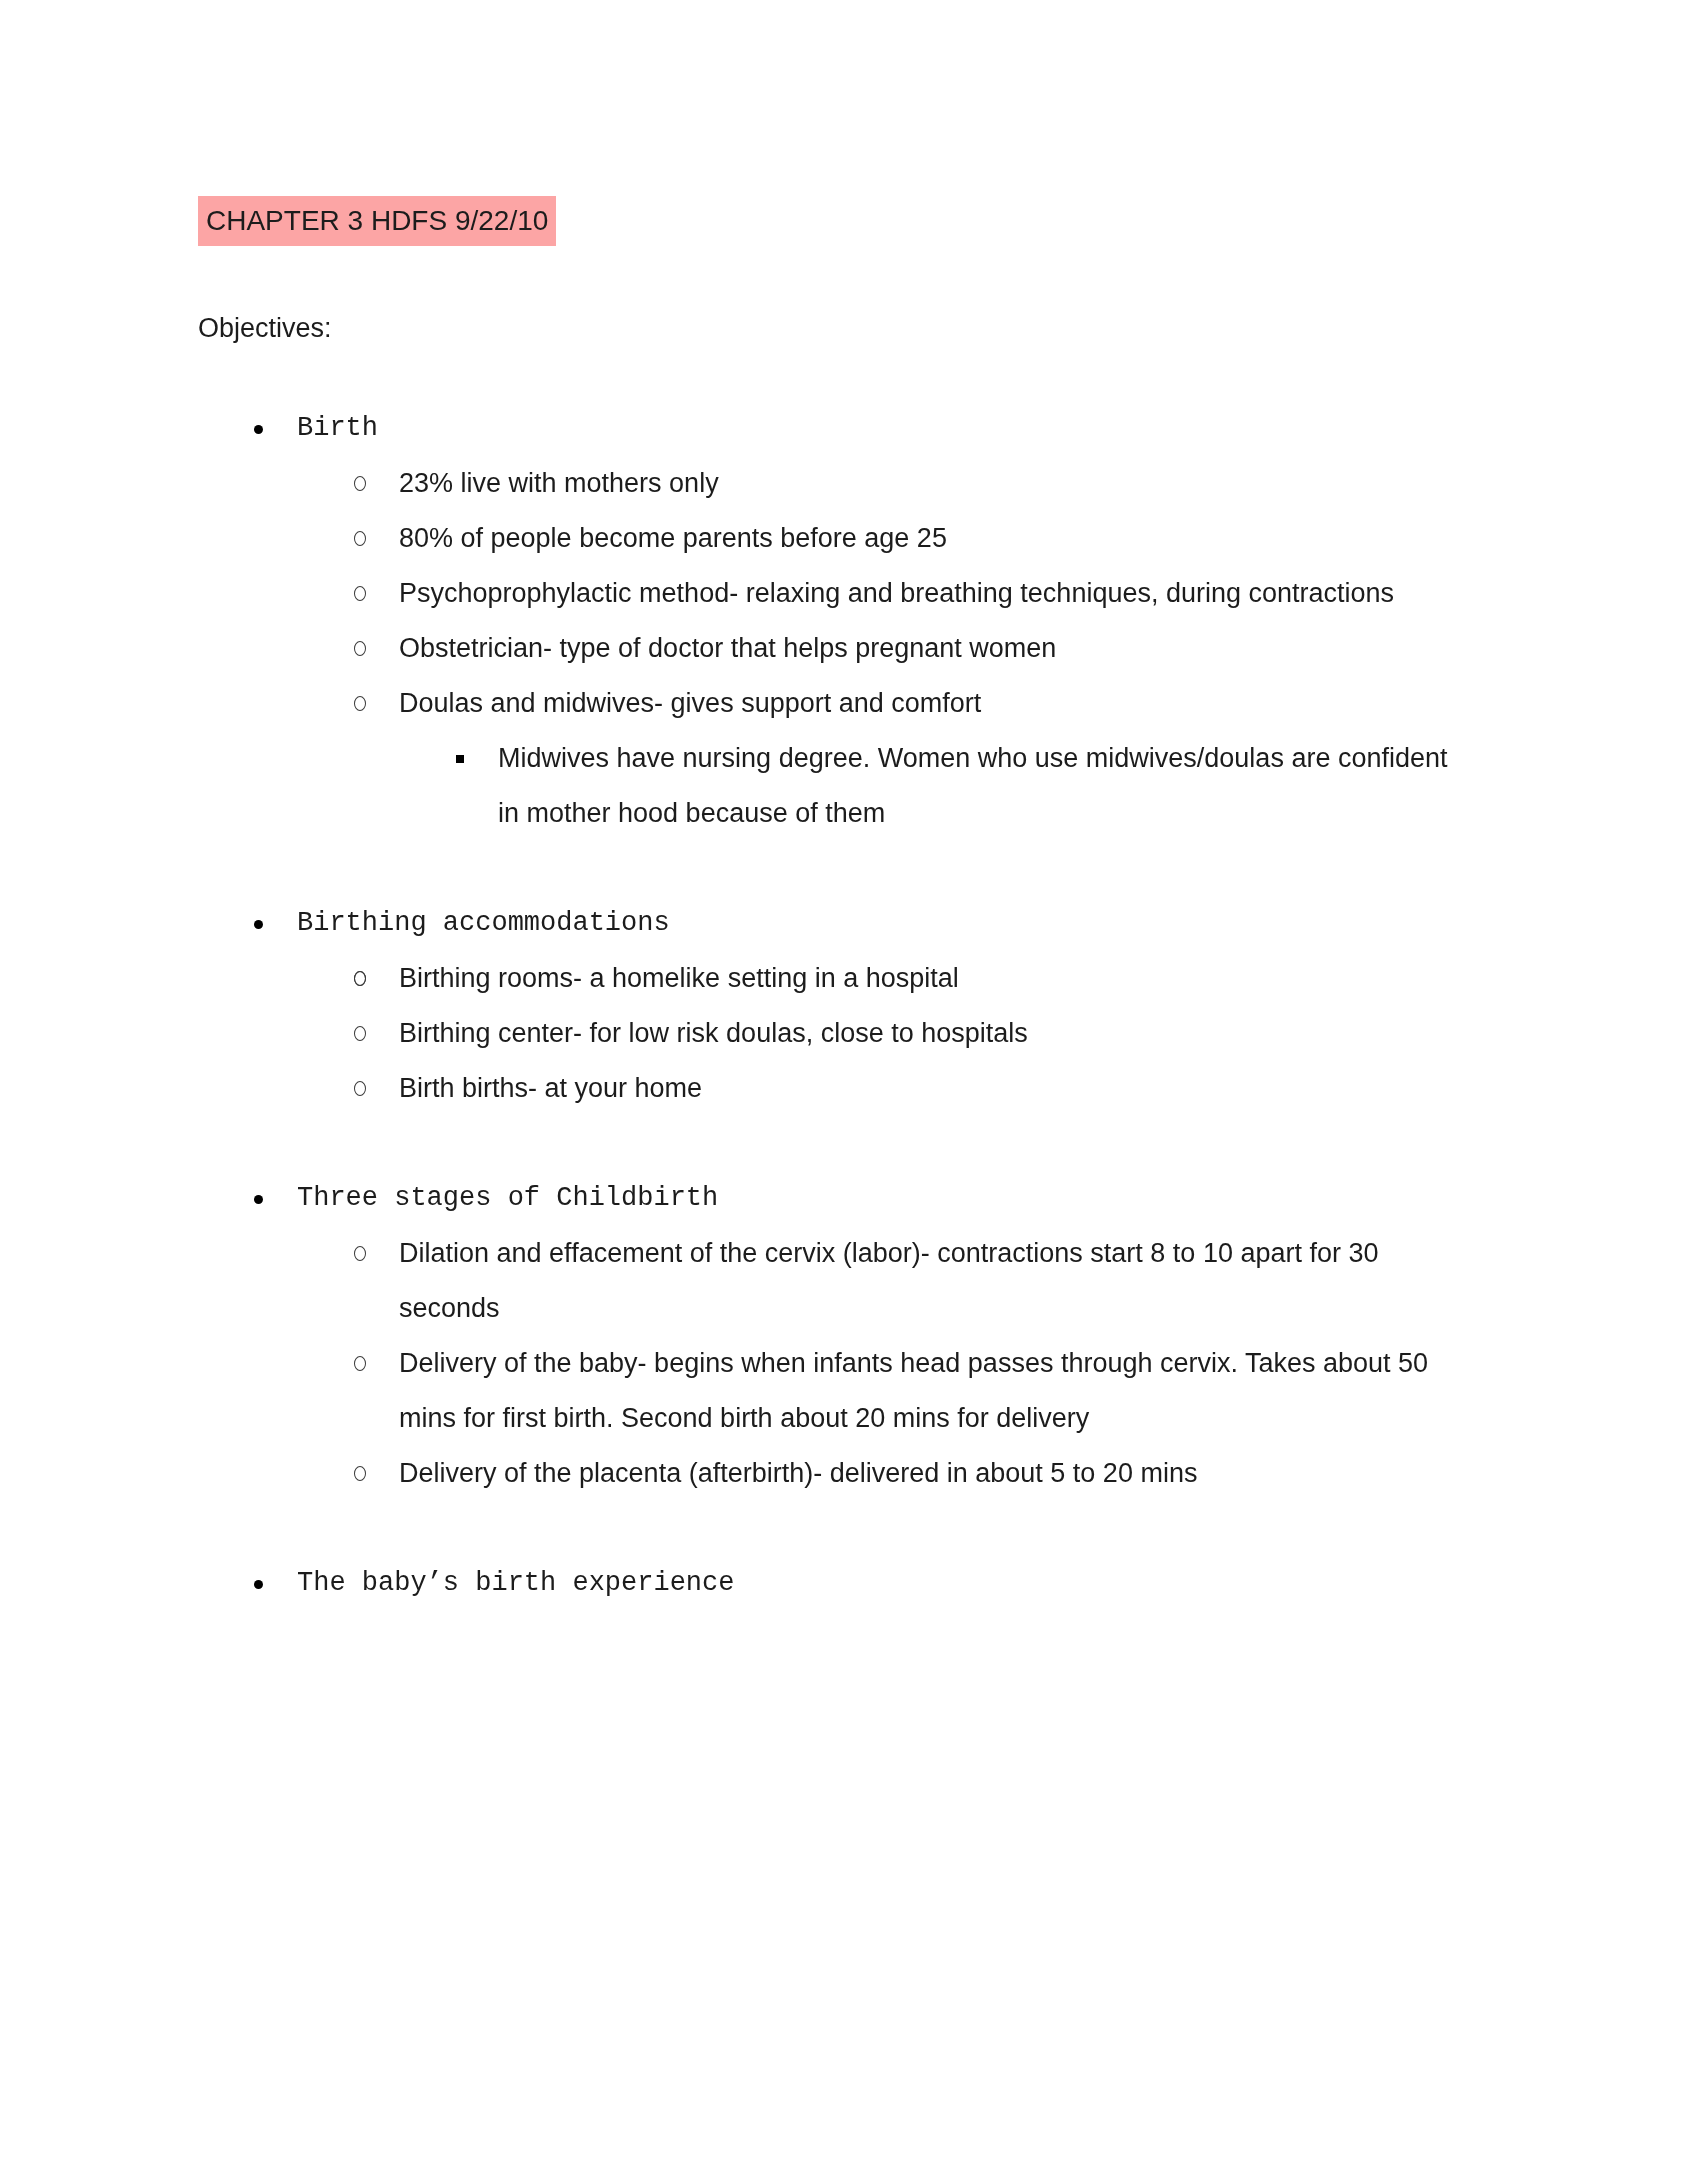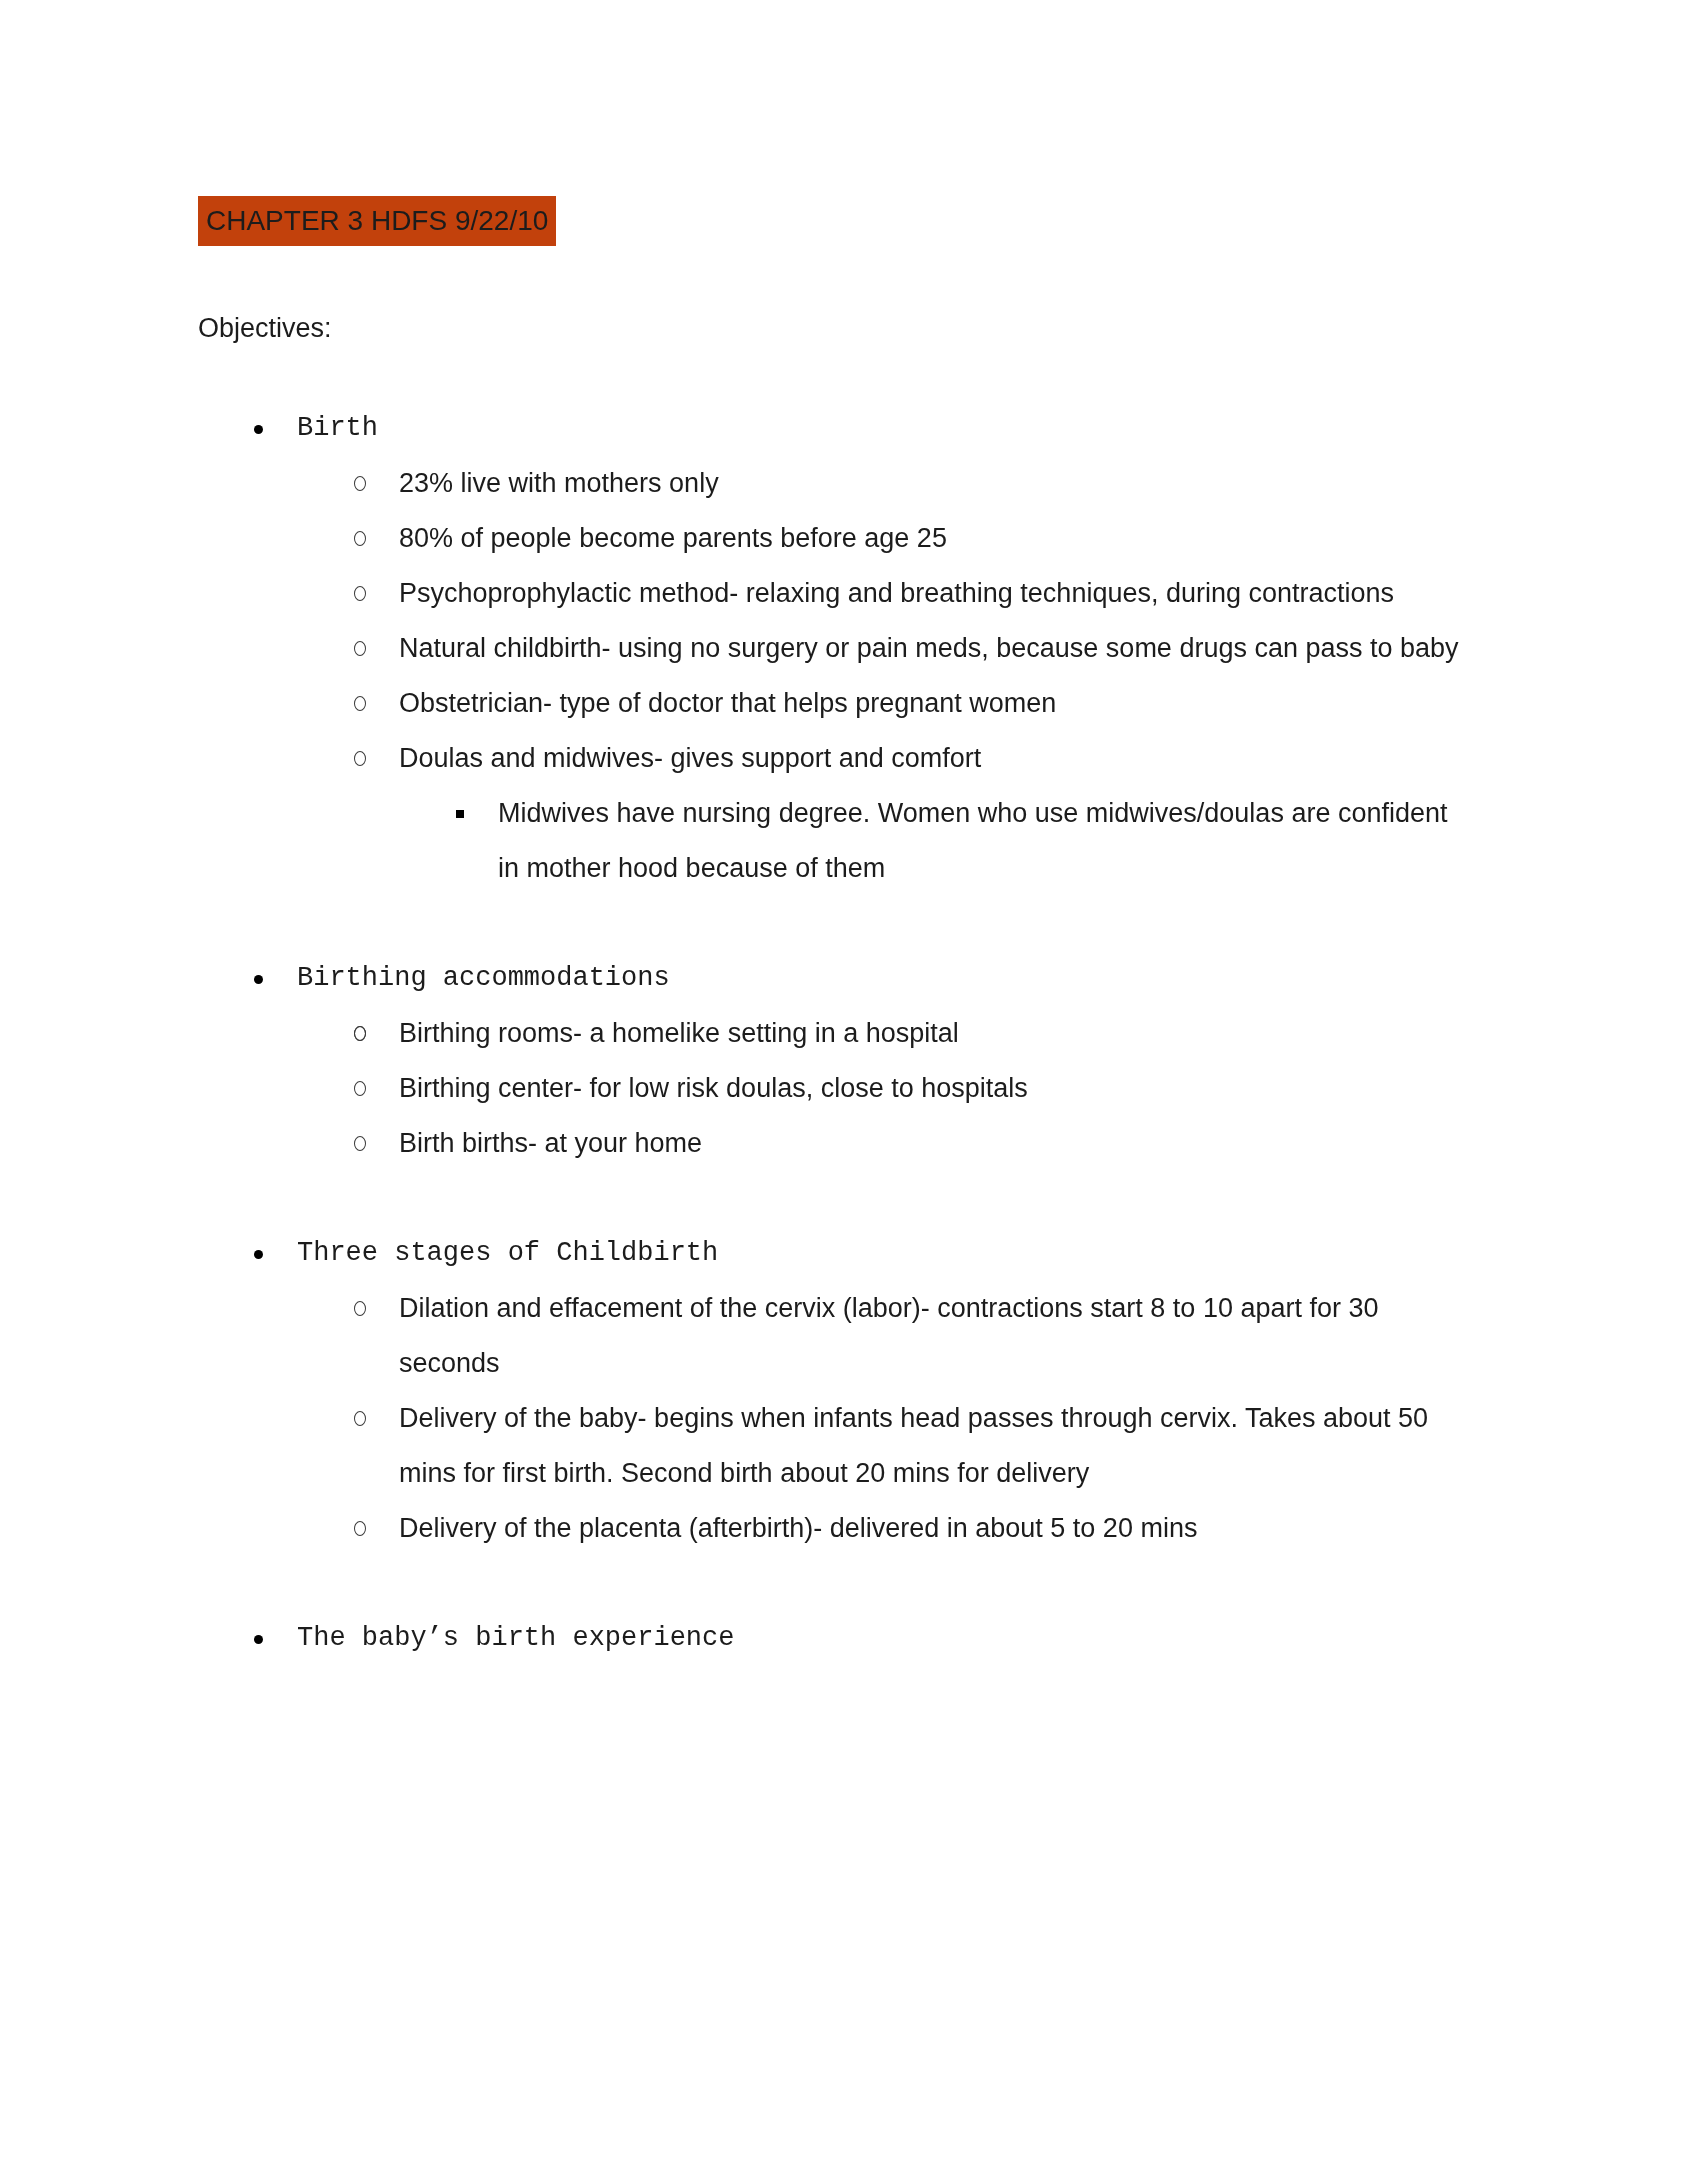--- a/index.html
+++ b/index.html
@@ -65,43 +65,39 @@
     left: 258px; top: 24px;
     width: 8px; height: 8px;
     background: #000;
   }
 </style>
 </head>
 <body style="background-color: rgb(255, 255, 255);">
 
 <div class="page">
   <div>
-    <span class="title" style="background-color: #c2410c;">CHAPTER 3 HDFS 9/22/10</span>
+    <span class="title" style="background-color: #fca5a5;">CHAPTER 3 HDFS 9/22/10</span>
   </div>
   <div class="intro">Objectives:</div>
   <div class="outline">
       <div class="item lvl1 section-start">
         <span class="marker m1"></span>
         <span class="text">Birth</span>
       </div>
       <div class="item lvl2">
         <span class="marker m2"></span>
         <span class="text">23% live with mothers only</span>
       </div>
       <div class="item lvl2">
         <span class="marker m2"></span>
         <span class="text">80% of people become parents before age 25</span>
       </div>
       <div class="item lvl2">
         <span class="marker m2"></span>
         <span class="text">Psychoprophylactic method- relaxing and breathing techniques, during contractions</span>
-      </div>
-      <div class="item lvl2">
-        <span class="marker m2"></span>
-        <span class="text">Natural childbirth- using no surgery or pain meds, because some drugs can pass to baby</span>
       </div>
       <div class="item lvl2">
         <span class="marker m2"></span>
         <span class="text">Obstetrician- type of doctor that helps pregnant women</span>
       </div>
       <div class="item lvl2">
         <span class="marker m2"></span>
         <span class="text">Doulas and midwives- gives support and comfort</span>
       </div>
       <div class="item lvl3">

